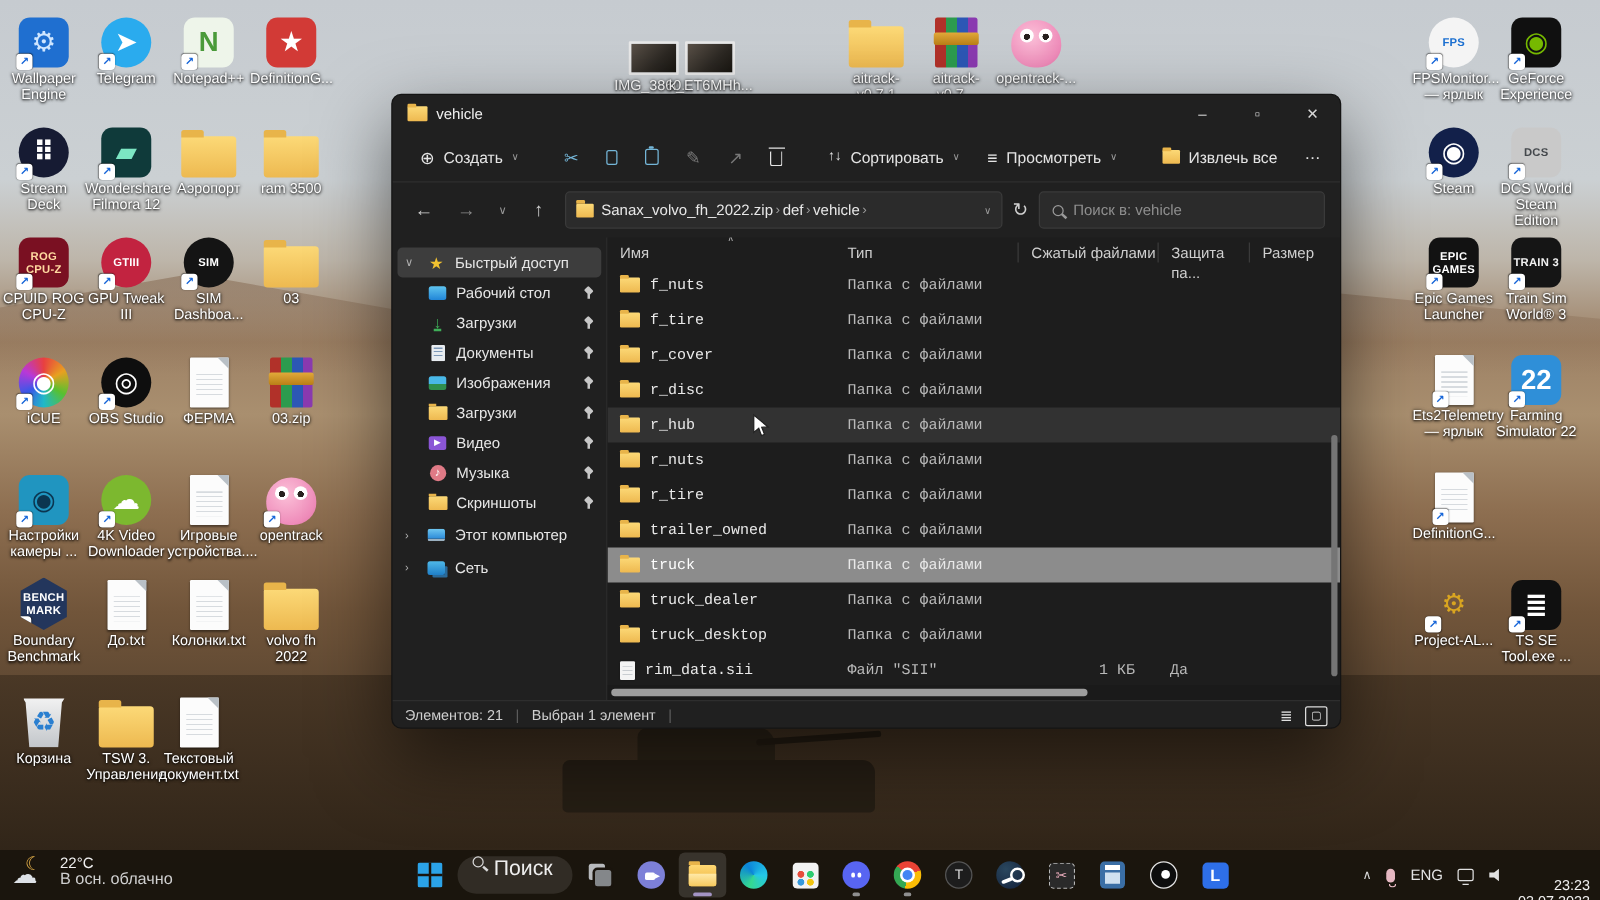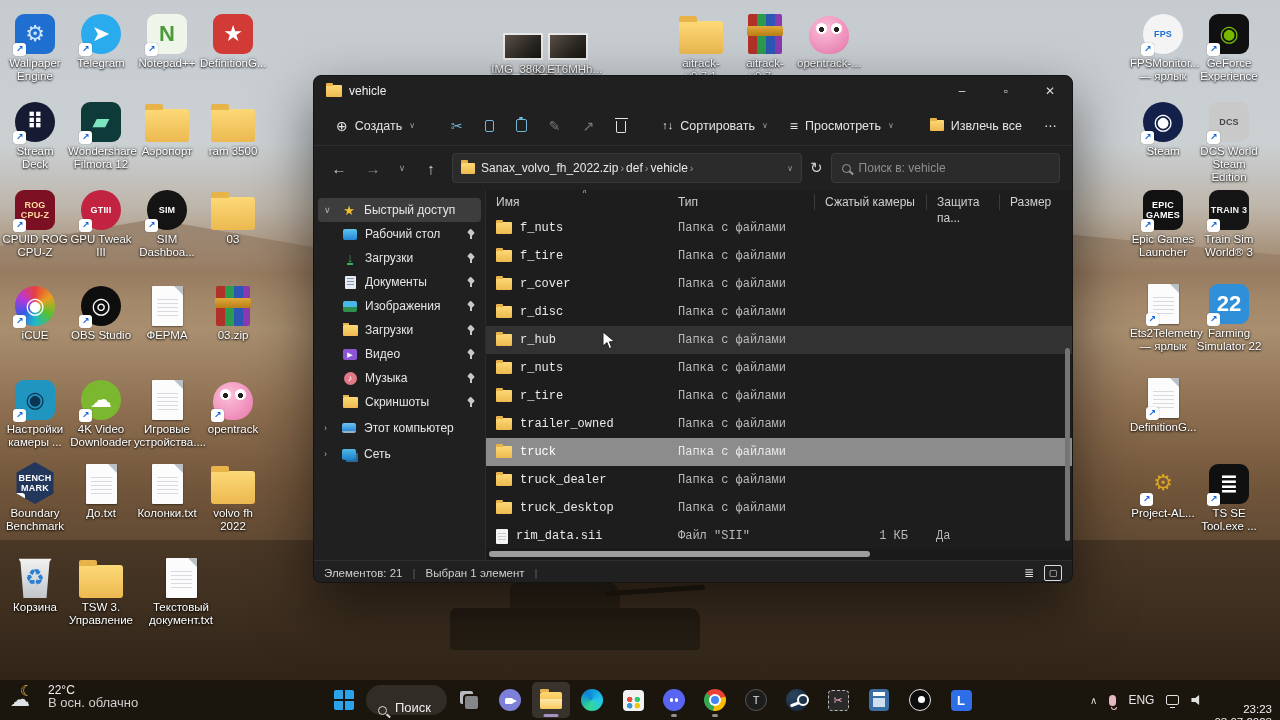--- a/index.html
+++ b/index.html
@@ -191,22 +191,22 @@
   .tb-center { position:absolute; left:325px; top:2px; height:36px; display:flex; align-items:center; gap:3px; }
   .tb-btn { position:relative; width:38px; height:36px; border-radius:5px; display:flex; align-items:center;
     justify-content:center; }
   .tb-btn.active { background:rgba(255,255,255,.13); }
   .tb-ind { position:absolute; bottom:1px; left:50%; transform:translateX(-50%); width:6px; height:3px;
     border-radius:2px; background:#8f8f8f; }
   .tb-ind.wide { width:15px; background:#a394c4; }
   .tb-start { width:20px; height:20px; background:#2ba3e8;
     -webkit-mask:none; background-image:linear-gradient(rgba(26,20,13,1),rgba(26,20,13,1)),linear-gradient(rgba(26,20,13,1),rgba(26,20,13,1));
     background-size:2px 100%,100% 2px; background-position:center,center; background-repeat:no-repeat; border-radius:2px; }
-  .tb-search { height:30px; border-radius:15px; background:rgba(255,255,255,.10); display:flex; align-items:flex-end;
-    gap:8px; padding:0 16px 0 12px; color:#eee; font-size:13px; }
+  .tb-search { height:30px; border-radius:15px; background:rgba(255,255,255,.10); display:flex; align-items:flex-start;
+    gap:8px; padding:0 16px 0 12px; color:#eee; font-size:17px; }
   .tb-search .i-lens { border-color:#d8d8d8; } .tb-search .i-lens::after { background:#d8d8d8; }
   .tbg { width:24px; height:24px; display:flex; align-items:center; justify-content:center; position:relative;
     font-size:12px; color:#ddd; }
   .tbg-taskview::before { content:""; position:absolute; left:3px; top:3px; width:13px; height:13px;
     background:#b8babd; border-radius:2px; }
   .tbg-taskview::after { content:""; position:absolute; right:3px; bottom:3px; width:13px; height:13px;
     background:#84878a; border-radius:2px; box-shadow:0 0 0 2px rgba(26,20,13,1); }
   .tbg-chat { width:22px; height:22px; border-radius:50%; background:#7d80d8; }
   .tbg-chat::before { content:""; position:absolute; left:6px; top:9px; width:8px; height:6px; background:#fff; border-radius:1.5px; }
   .tbg-chat::after { content:""; position:absolute; left:14px; top:10px; border-style:solid; border-width:2px 0 2px 4px;
@@ -524,21 +524,21 @@
       </div>
       <div class="desk-icon" style="left: 68px; top: 552px;">
         <div class="di-artbox">
           <div class="di-art folder"></div>
         </div>
         <div class="di-label">
           <div>TSW 3.</div>
           <div>Управление</div>
         </div>
       </div>
-      <div class="desk-icon" style="left: 148px; top: 552px;">
+      <div class="desk-icon" style="left: 126px; top: 552px;">
         <div class="di-artbox">
           <div class="di-art doc"></div>
         </div>
         <div class="di-label">
           <div>Текстовый</div>
           <div>документ.txt</div>
         </div>
       </div>
       <div class="desk-icon" style="left: 490px; top: 14px;">
         <div class="di-artbox">
@@ -866,21 +866,21 @@
               <span class="si-network"></span>
             </span>
             <span>Сеть</span>
           </div>
         </div>
       <div class="listpane">
         <div class="lheader" id="lheader">
           <span class="sort-caret">∧</span>
         <span class="hc">Имя</span>
             <span class="hc">Тип</span>
-            <span class="hc b">Сжатый камеры</span>
+            <span class="hc b">Сжатый файлами</span>
             <span class="hc b">Защита па...</span>
             <span class="hc b">Размер</span>
           </div>
         <div class="frows" id="frows">
             <div class="frow">
               <span class="cname">
                 <span class="ic-folder"></span>
                 <span>f_nuts</span>
               </span>
               <span class="ctype">Папка с файлами</span>

